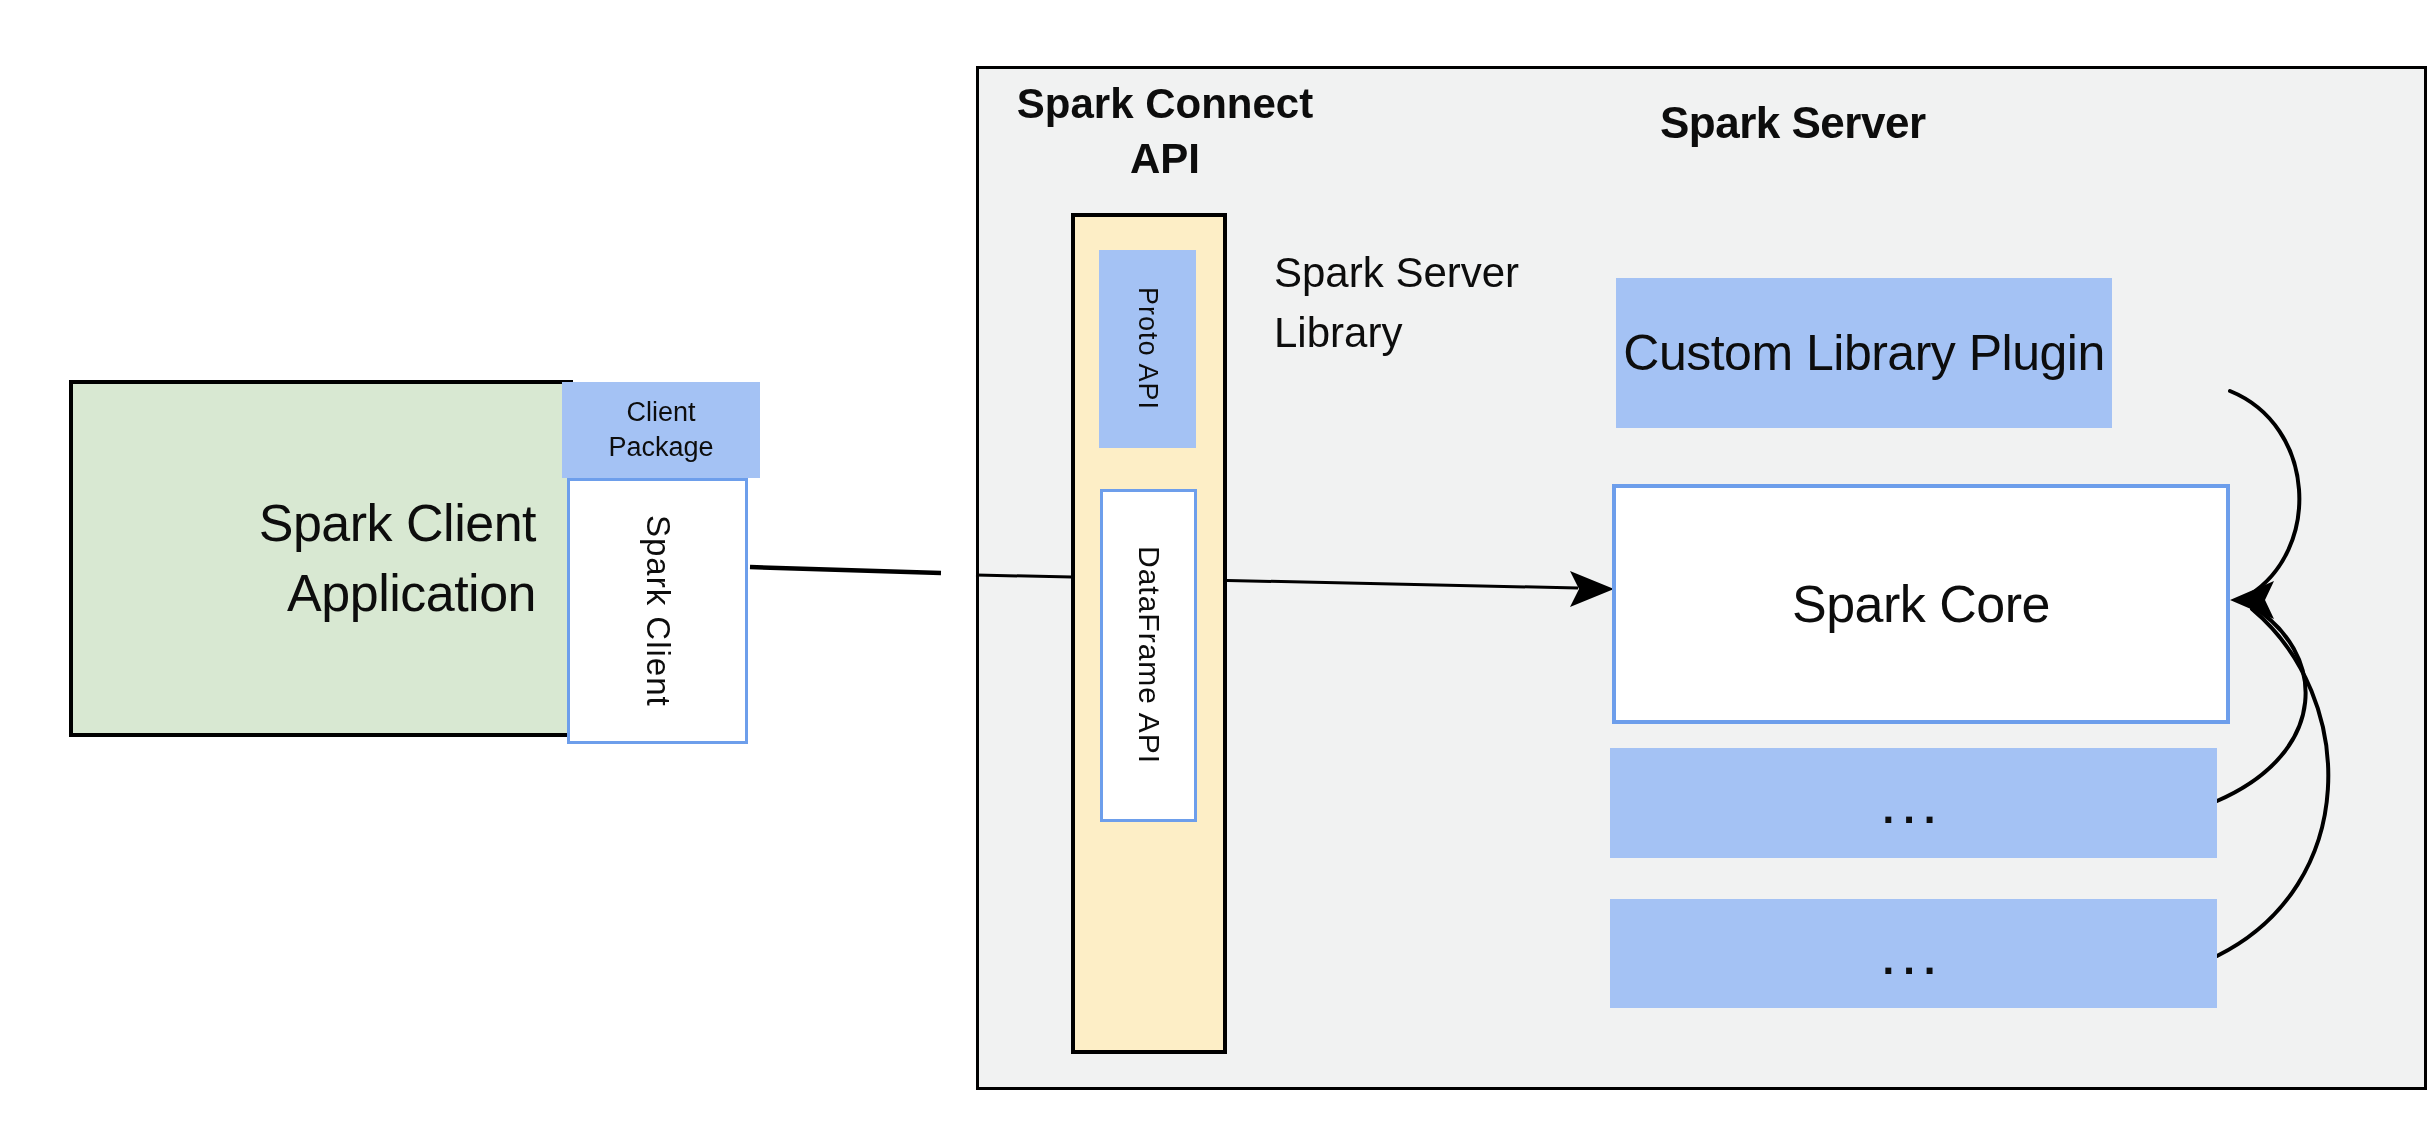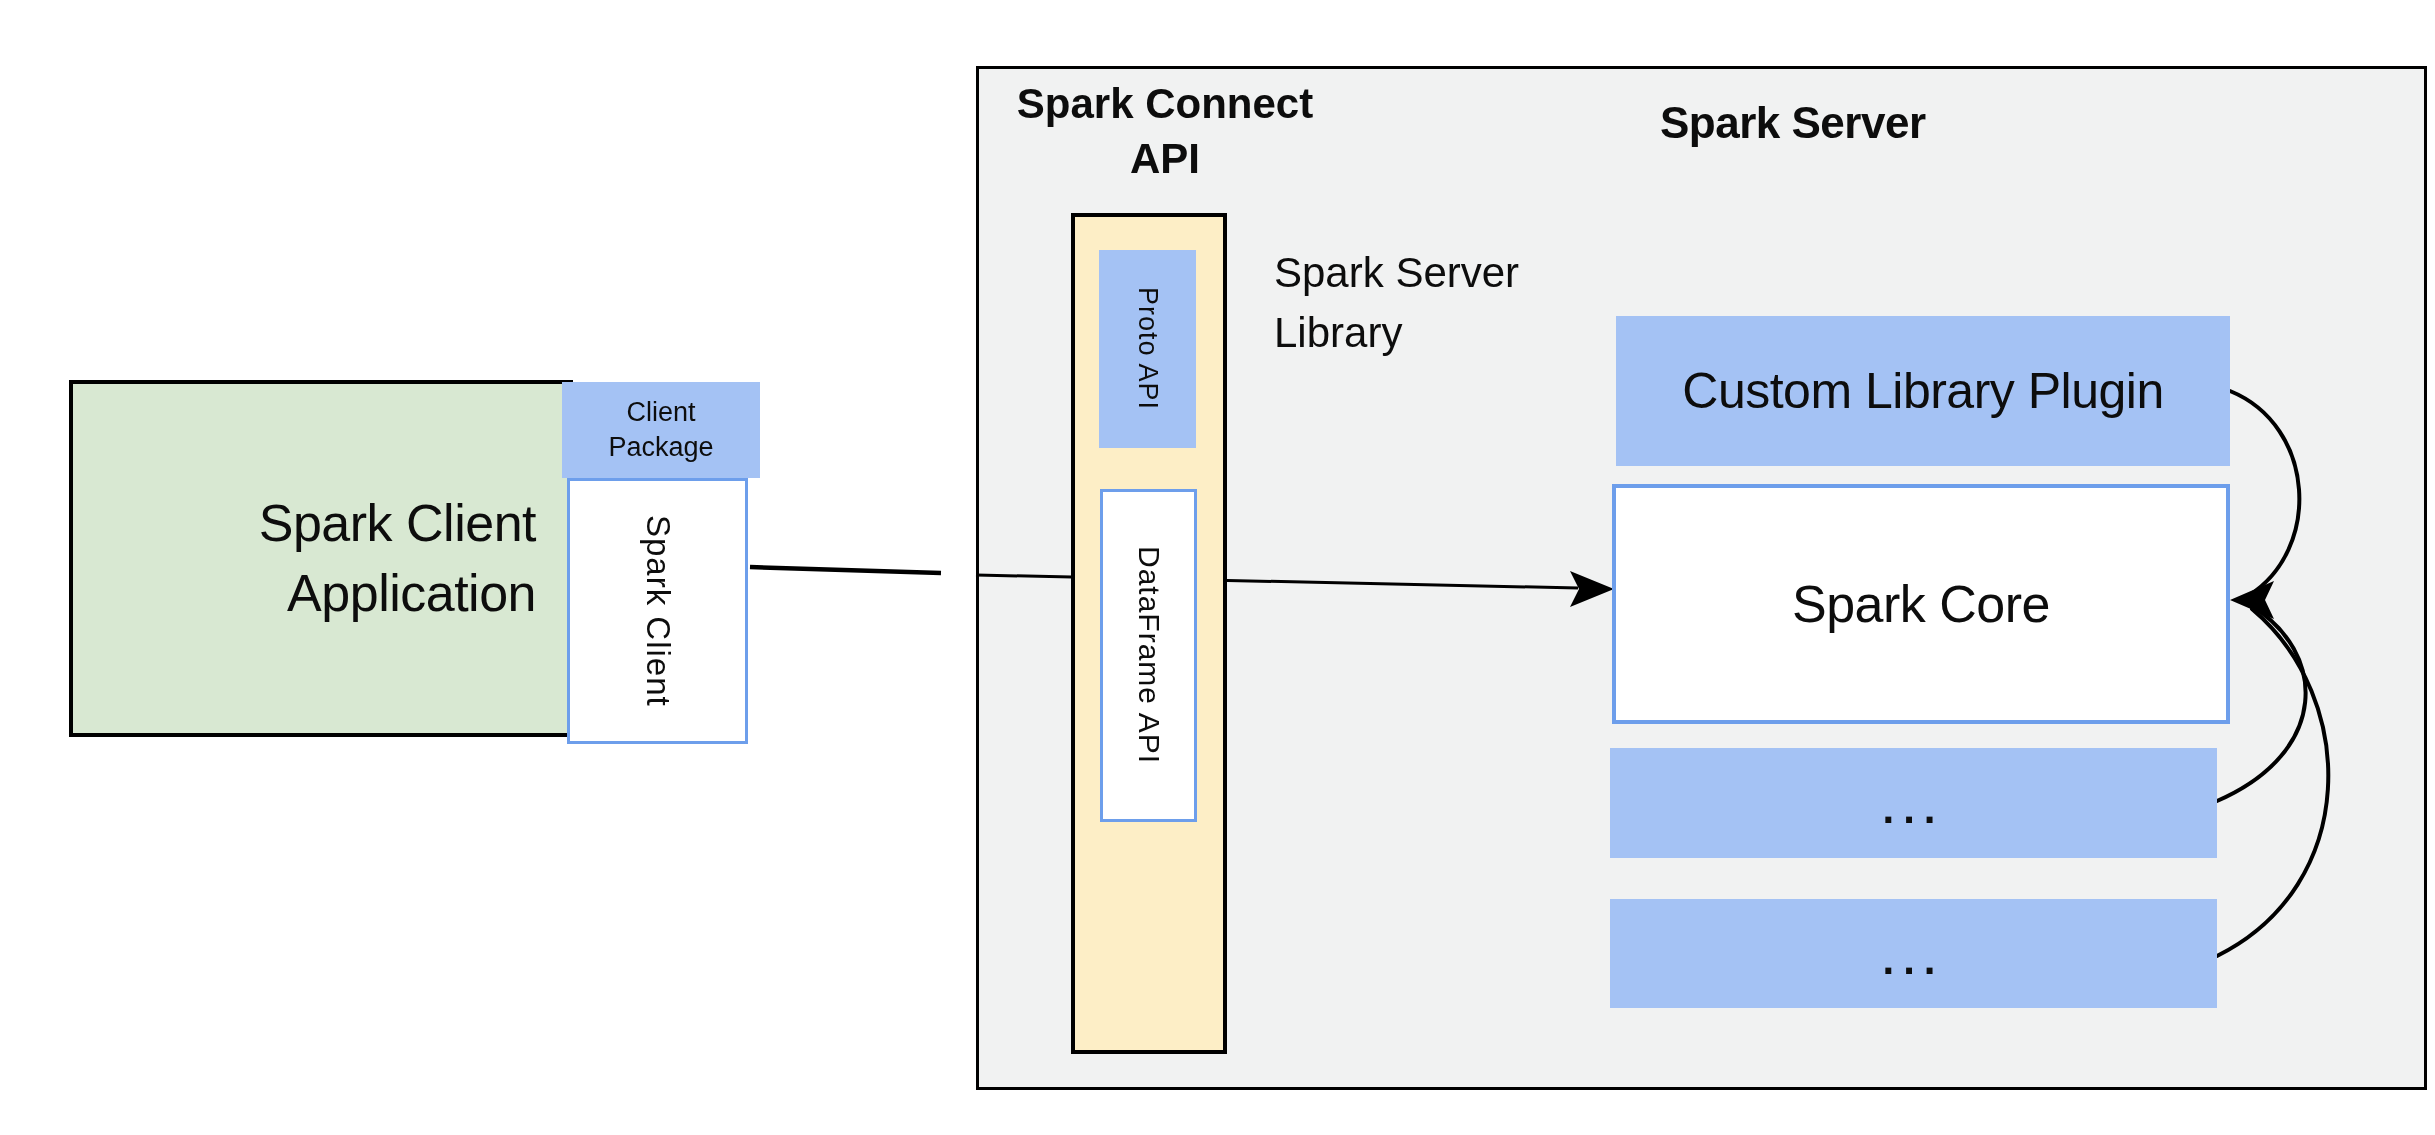--- a/index.html
+++ b/index.html
@@ -18,21 +18,21 @@
   svg.connectors{position:absolute;left:0;top:0;width:2435px;height:1135px;z-index:1;pointer-events:none;}
 
   .box{position:absolute;box-sizing:border-box;display:flex;align-items:center;justify-content:center;z-index:2;}
   .green{left:69px;top:380px;width:504px;height:357px;background:var(--green-fill);
     border:4px solid #000;}
   .pkg{left:562px;top:382px;width:198px;height:96px;background:var(--blue-fill);}
   .sclient{left:567px;top:478px;width:181px;height:266px;background:#fff;border:3px solid var(--blue-border);}
   .yellow{left:1071px;top:213px;width:156px;height:841px;background:var(--yellow-fill);border:4px solid #000;}
   .proto{left:1099px;top:250px;width:97px;height:198px;background:var(--blue-fill);}
   .dframe{left:1100px;top:489px;width:97px;height:333px;background:#fff;border:3px solid var(--blue-border);}
-  .clp{left:1616px;top:278px;width:614px;height:150px;background:var(--blue-fill);margin-top:38px;}
+  .clp{left:1616px;top:278px;width:496px;height:150px;background:var(--blue-fill);}
   .core{left:1612px;top:484px;width:618px;height:240px;background:#fff;border:4px solid var(--blue-border);}
   .mod1{left:1610px;top:748px;width:607px;height:110px;background:var(--blue-fill);}
   .mod2{left:1610px;top:899px;width:607px;height:109px;background:var(--blue-fill);}
 
   .app-label{font-size:52px;line-height:1.33;text-align:right;max-width:430px;letter-spacing:-0.5px;}
   .pkg-label{font-size:27px;line-height:1.3;text-align:center;max-width:130px;}
   .big{font-size:52px;letter-spacing:-0.5px;white-space:nowrap;}
   .clp .big{font-size:50px;}
   .vtext{writing-mode:vertical-rl;text-orientation:mixed;letter-spacing:1px;white-space:nowrap;}
   .sclient .vtext{font-size:33px;}

